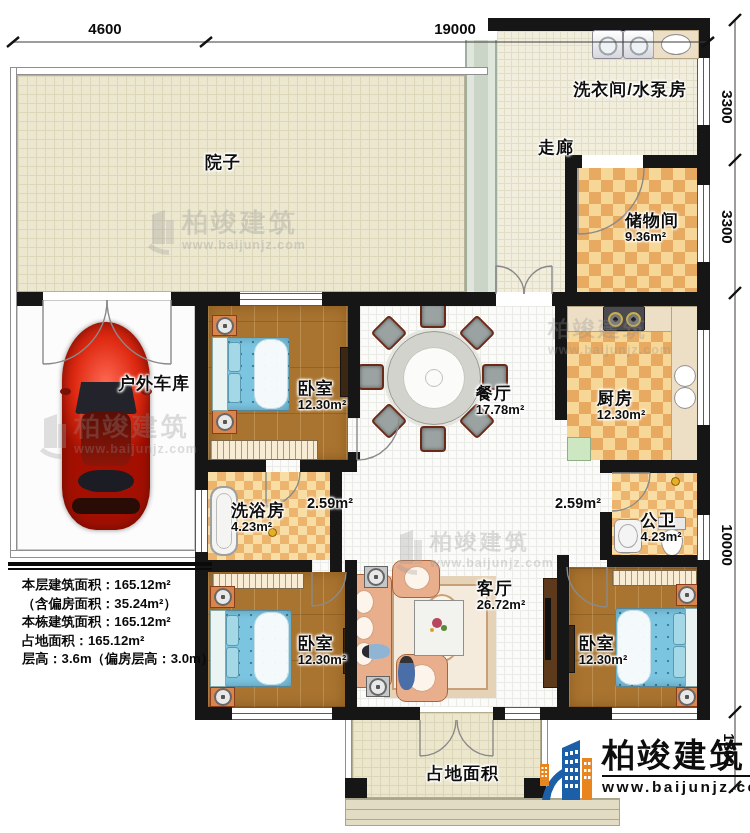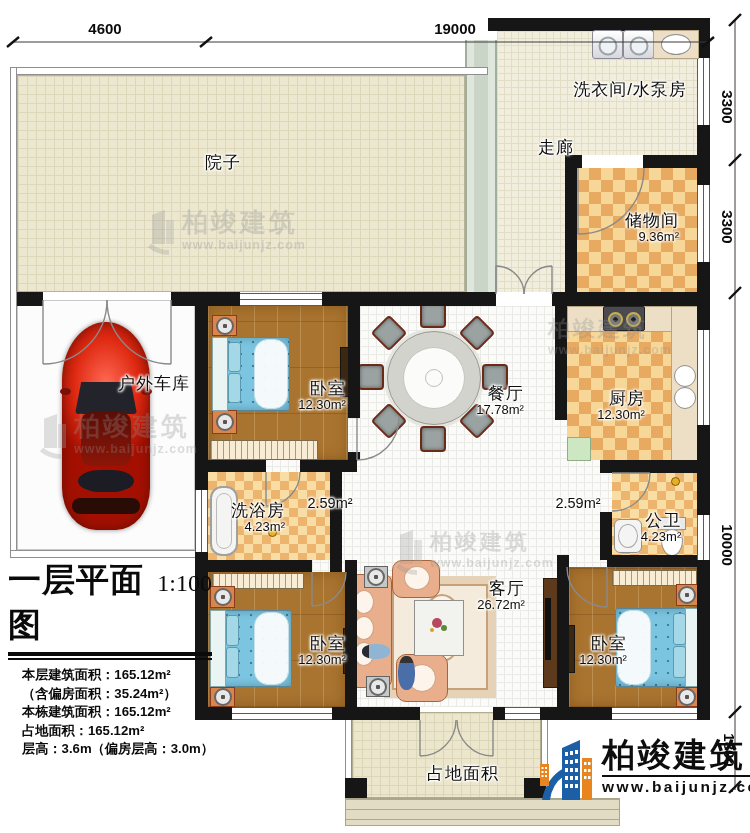--- a/index.html
+++ b/index.html
@@ -16,21 +16,21 @@
   .floor-porch{background:#ebe6cc;background-image:linear-gradient(#dcd6b8 1px,transparent 1px),linear-gradient(90deg,#dcd6b8 1px,transparent 1px);background-size:9px 9px;border:1px solid #b3ac8d;box-sizing:border-box;z-index:1}
   .floor-garage{background:#fcfcfc;border:1px solid #c9c9c9;box-sizing:border-box;z-index:1}
   .steps{background:#e2dcc4;background-image:repeating-linear-gradient(180deg,rgba(100,90,55,.4) 0 1px,transparent 1px 10px);border:1px solid #aaa48a;box-sizing:border-box;z-index:1}
   .strip{background:linear-gradient(90deg,#9fae9e 0 2px,#dfe7dc 2px 9px,#cbd5c7 9px 23px,#dfe7dc 23px 30px,#9fae9e 30px 32px);z-index:2}
   
   .wall{position:absolute;background:#161616;z-index:20}
   .wallL{position:absolute;background:#fff;border:1px solid #8f8f8f;box-sizing:border-box;z-index:19}
   .winV{position:absolute;width:13px;background-color:#fff;background-image:repeating-linear-gradient(90deg,#5a5a5a 0 1px,transparent 1px 6px);z-index:21}
   .winH{position:absolute;height:13px;background-color:#fff;background-image:repeating-linear-gradient(180deg,#5a5a5a 0 1px,transparent 1px 6px);z-index:21}
   
-  .lbl{position:absolute;transform:translate(-50%,-50%);text-align:right;font-weight:normal;color:#0d0d0d;white-space:nowrap;line-height:1.12;z-index:40;
+  .lbl{position:absolute;transform:translate(-50%,-50%);text-align:left;font-weight:bold;color:#0d0d0d;white-space:nowrap;line-height:1.12;z-index:40;
        text-shadow:-1px -1px 2px #fff,1px -1px 2px #fff,-1px 1px 2px #fff,1px 1px 2px #fff,0 0 4px #fff}
   .nm{font-size:17px;letter-spacing:1px}
   .ar{font-size:13px;letter-spacing:0}
   .ar-solo{font-size:14.5px}
   .dimT{position:absolute;transform:translate(-50%,-50%);font-size:15px;font-weight:bold;color:#0a0a0a;z-index:45;font-family:"Liberation Sans",sans-serif}
   .dimR{position:absolute;transform:translate(-50%,-50%) rotate(90deg);font-size:15px;font-weight:bold;color:#0a0a0a;z-index:45}
   
   .fur{position:absolute;z-index:10}
   .closet{background:#f8ecd4;background-image:repeating-linear-gradient(90deg,rgba(115,85,45,.55) 0 1px,transparent 1px 6px);border:1px solid #7d6a4a;box-sizing:border-box}
   .bed{background:#7cc5e0;background-image:radial-gradient(circle at 4px 4px,rgba(15,70,100,.55) 1.2px,transparent 1.6px);background-size:12px 12px;border:1px solid #56869a;border-radius:3px;box-shadow:inset 0 0 8px rgba(0,40,60,.3)}
@@ -423,24 +423,20 @@
         <div class="wm-b2"></div>
         <div class="wm-sw"></div>
       </div>
     <div>
         <div class="wm-name" style="font-size:22px">柏竣建筑</div>
         <div class="wm-url">www.baijunjz.com</div>
       </div>
   </div>
 
   <div class="tb">
-    <div class="tb-row">
-      <span class="tb-title">一层平面图</span>
-      <span class="tb-scale">1:100</span>
-    </div>
     <div class="tb-rule1"></div>
     <div class="tb-rule2"></div>
     <div class="tb-stats">
       <div>本层建筑面积：165.12m²</div>
       <div>（含偏房面积：35.24m²）</div>
       <div>本栋建筑面积：165.12m²</div>
       <div>占地面积：165.12m²</div>
       <div>层高：3.6m（偏房层高：3.0m）</div>
     </div>
   </div>

